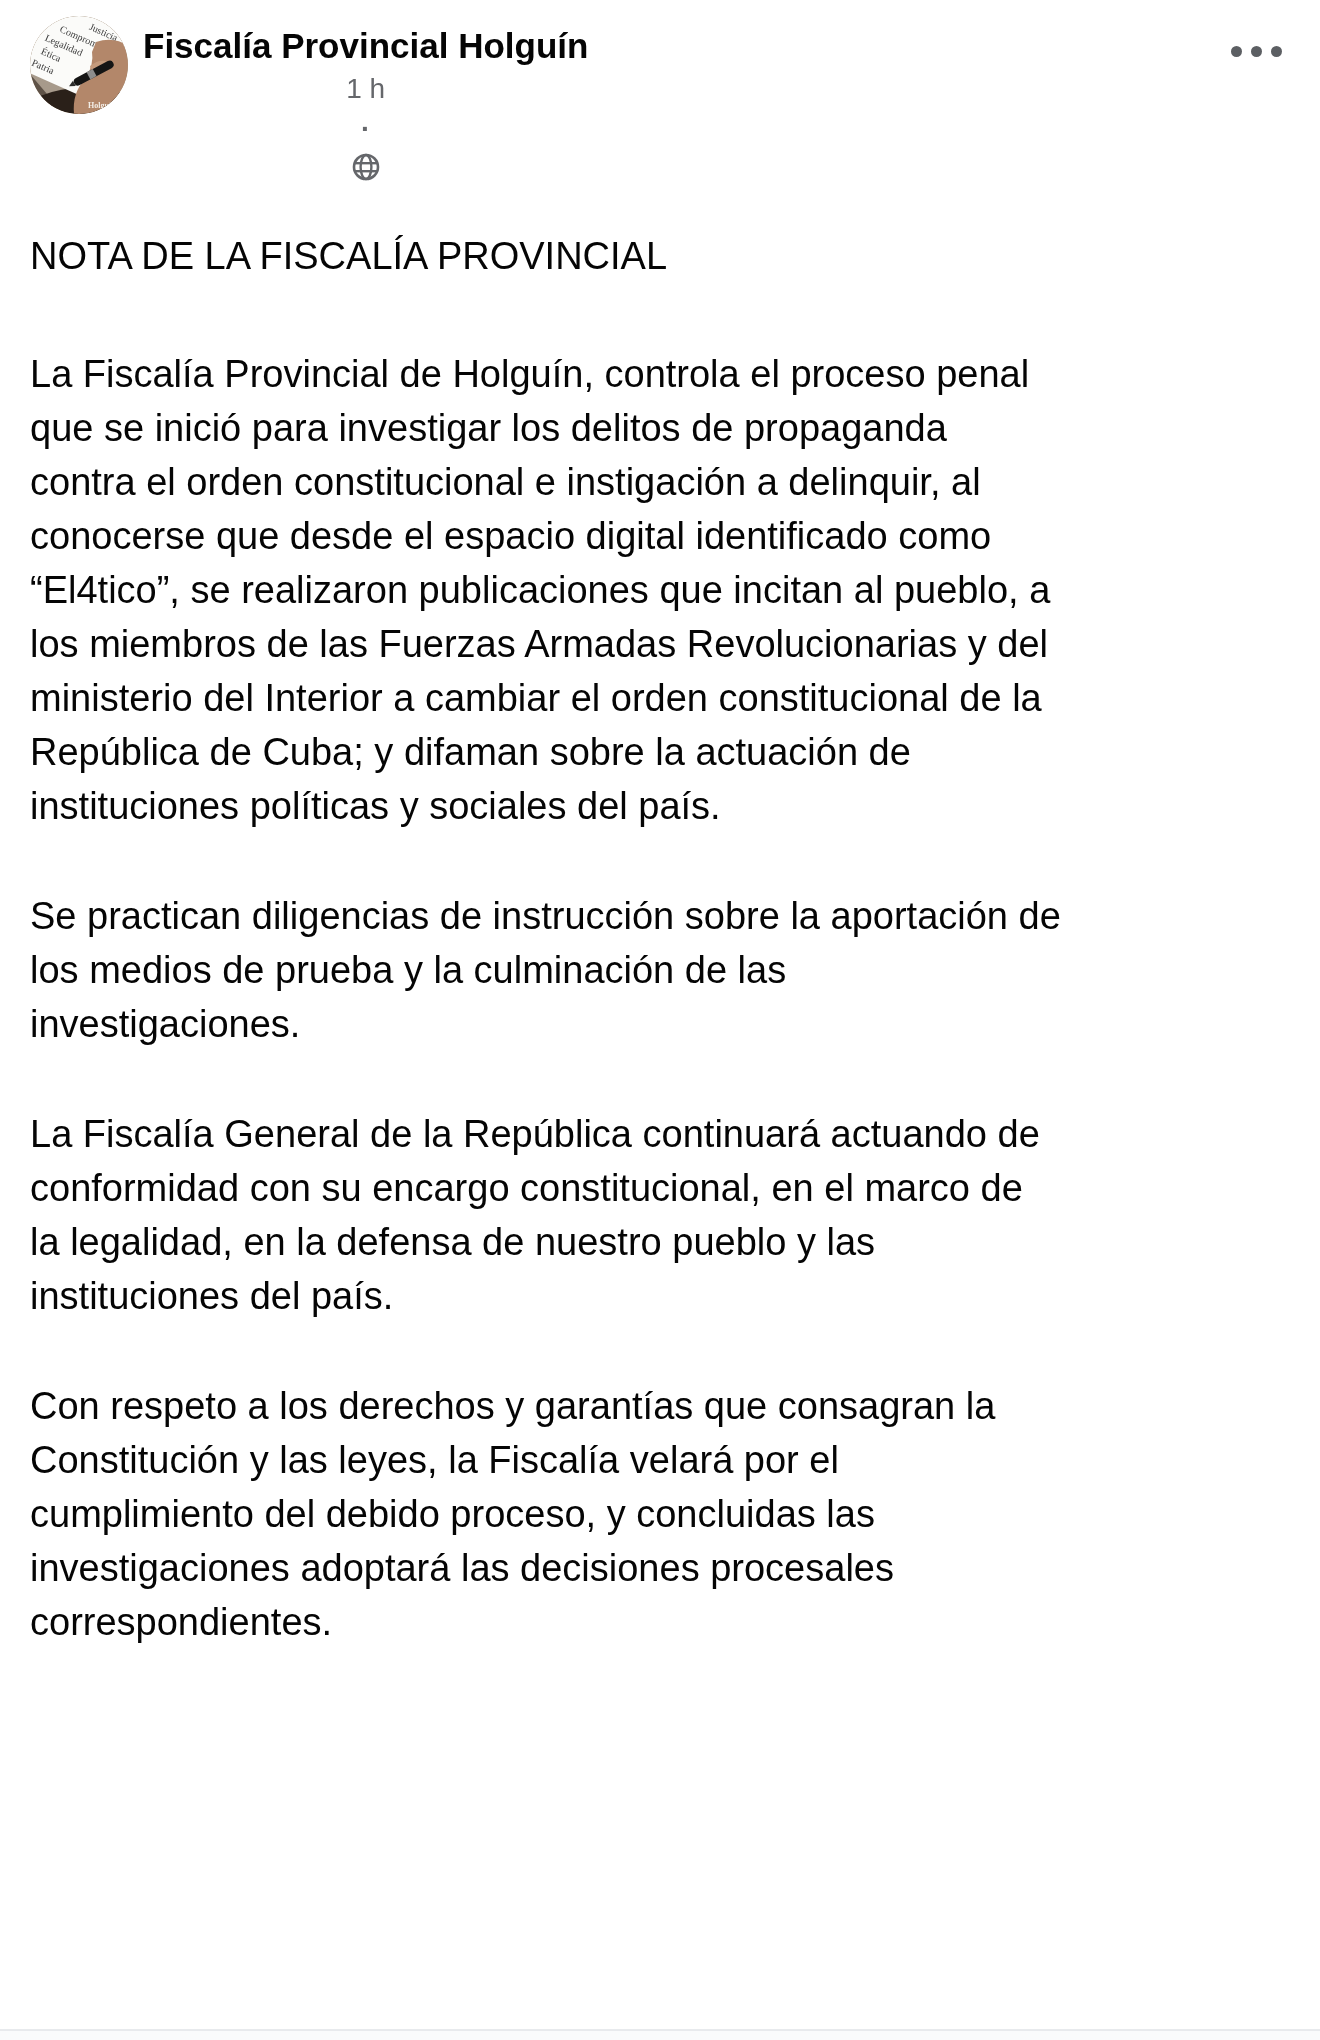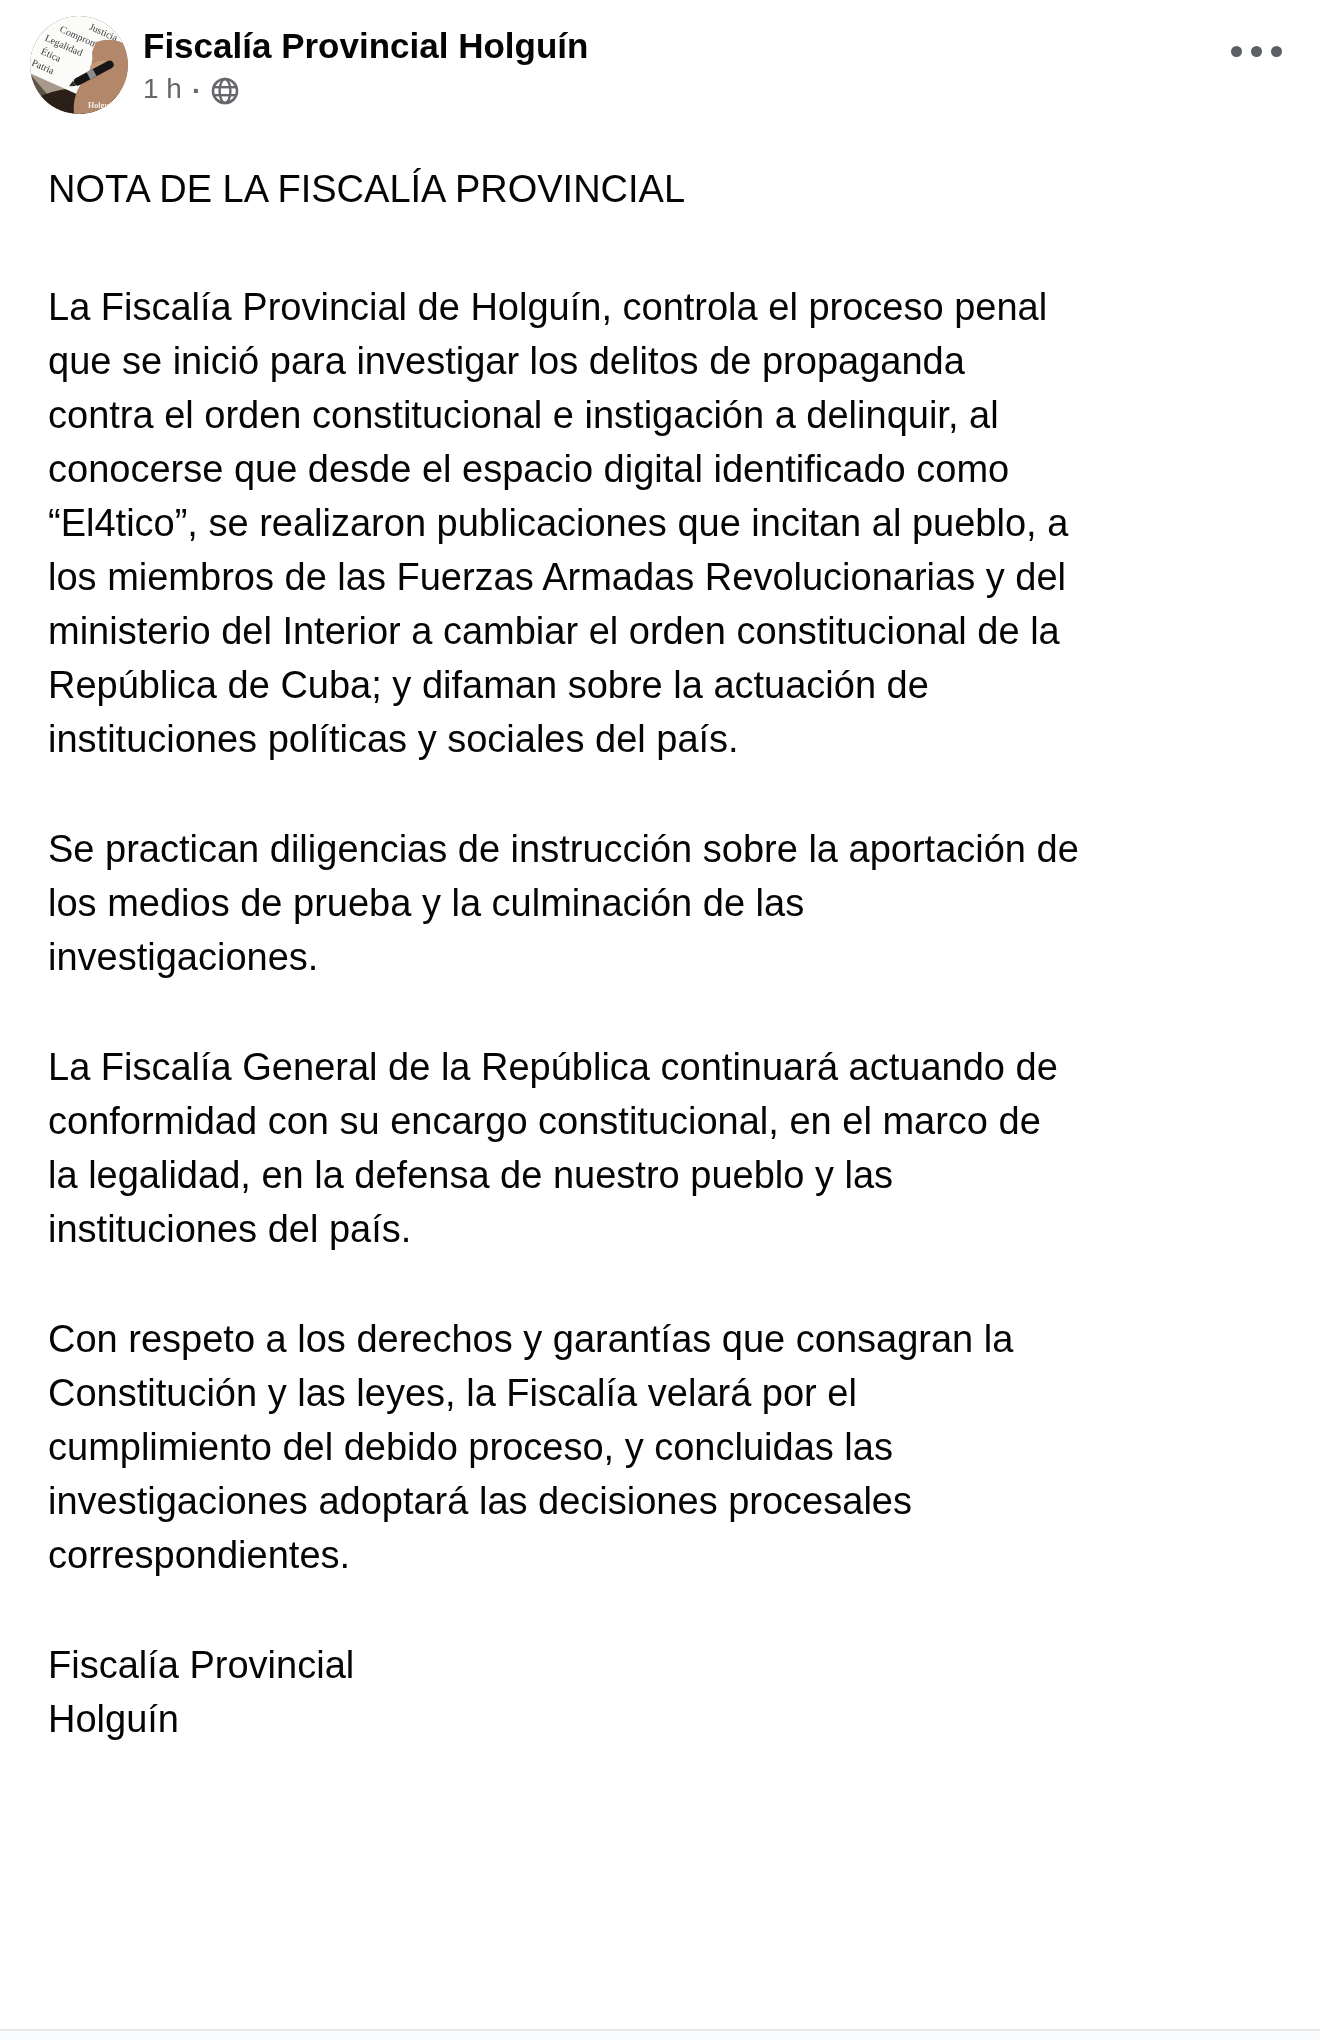--- a/index.html
+++ b/index.html
@@ -44,24 +44,25 @@
   .page-name {
     font-size: 35px;
     line-height: 42px;
     font-weight: 700;
     color: #050505;
     cursor: pointer;
   }
   .sub {
     margin-top: 6px;
     display: flex;
-    align-items: flex-end;
+    align-items: center;
     gap: 10px;
     font-size: 28px;
     color: #65676B;
+    flex-direction: column;
   }
   .sub .sep { font-weight: 700; line-height: 28px; }
   .globe { display: inline-flex; width: 28px; height: 28px; }
   .globe svg { width: 28px; height: 28px; }
   .more-btn {
     position: absolute;
     top: 38px;
     right: 30px;
     border: none;
     background: transparent;
@@ -71,21 +72,21 @@
   .dots { display: flex; gap: 9px; }
   .dots i {
     display: block;
     width: 11px;
     height: 11px;
     border-radius: 50%;
     background: #5c5f63;
   }
   
   .post-body {
-    padding: 0 100px 0 48px;
+    padding: 0 100px 0 30px;
     margin-top: 48px;
     color: #050505;
     font-size: 38px;
     line-height: 54px;
   }
   .post-body p {
     margin: 0 0 56px 0;
     white-space: pre-line;
   }
   .post-body p.post-title { margin-bottom: 64px; }
@@ -185,19 +186,17 @@
 investigaciones.</p>
     <p>La Fiscalía General de la República continuará actuando de
 conformidad con su encargo constitucional, en el marco de
 la legalidad, en la defensa de nuestro pueblo y las
 instituciones del país.</p>
     <p>Con respeto a los derechos y garantías que consagran la
 Constitución y las leyes, la Fiscalía velará por el
 cumplimiento del debido proceso, y concluidas las
 investigaciones adoptará las decisiones procesales
 correspondientes.</p>
-    <p class="post-signature">Fiscalía Provincial
-Holguín</p>
   </div>
 
   <div class="bottom-strip"></div>
 
 </div>
 
 </body></html>

